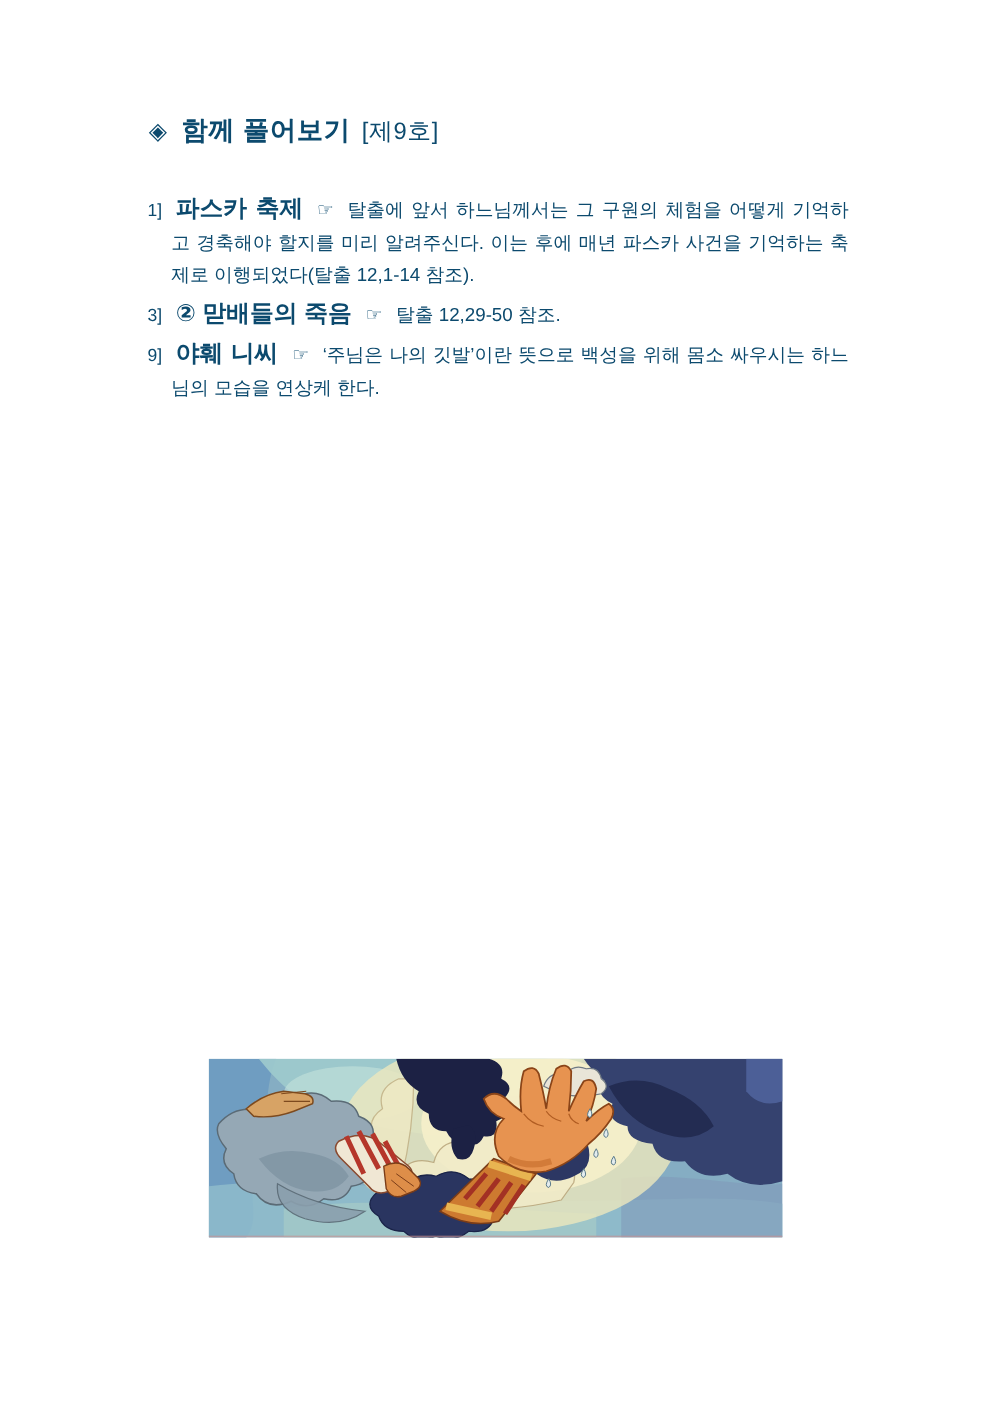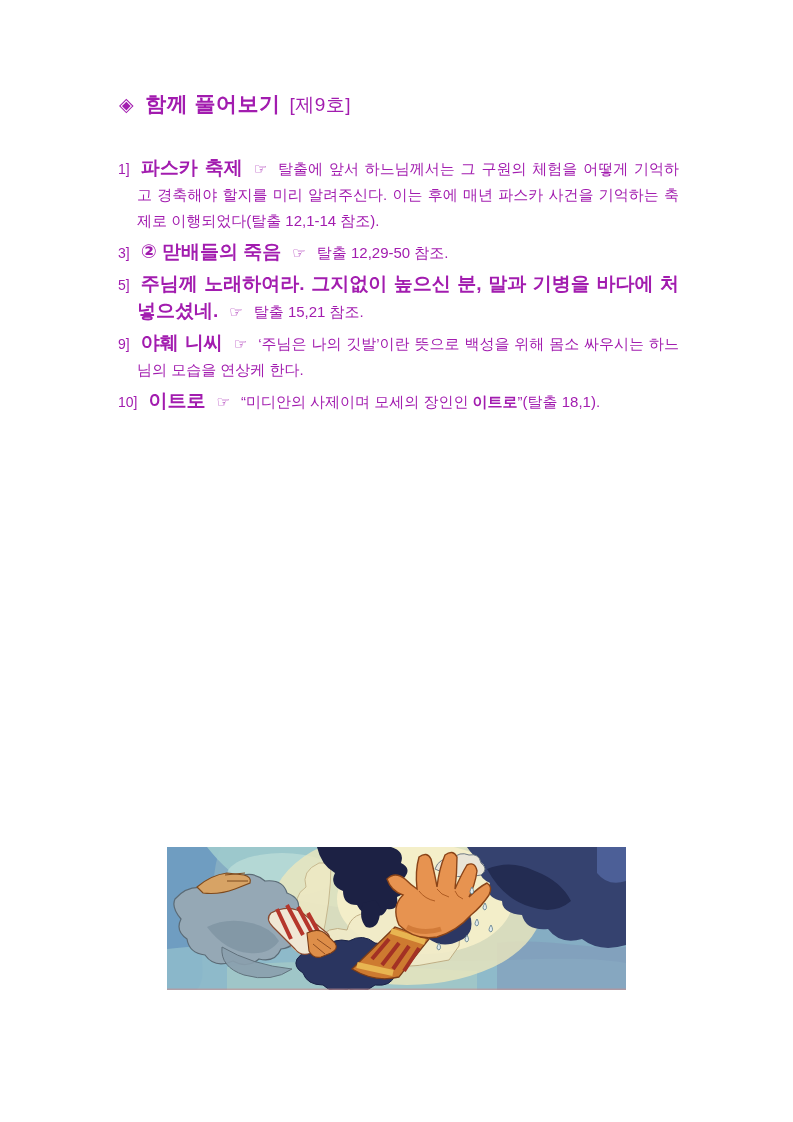--- a/index.html
+++ b/index.html
@@ -1,18 +1,18 @@
 <!DOCTYPE html>
 <html><head>
 <meta charset="utf-8">
 <style>
   html,body { margin:0; padding:0; background:#ffffff; }
   .page {
     position:relative; width:793px; height:1122px; background:#ffffff;
-    font-family:"Liberation Sans","DejaVu Sans",sans-serif; color:#a21caf;
+    font-family:"Liberation Sans","DejaVu Sans",sans-serif; color:#0c4a6e;
     overflow:hidden;
   }
   .title { position:absolute; top:90px; left:119px; margin:0; font-size:21px; font-weight:600; letter-spacing:.5px; white-space:nowrap; }
   .title .diamond { font-size:19px; margin-right:11px; font-weight:400; }
   .title .issue { font-weight:400; font-size:19px; margin-left:9px; }
   .content { position:absolute; top:155px; left:118px; width:561px; }
   .item {
     margin:0 0 5px 0; font-size:15px; line-height:26px;
     text-align:justify; word-break:break-all;
     padding-left:19px; text-indent:-19px;
@@ -35,28 +35,26 @@
   </h1>
 
   <div class="content">
 
     <p class="item"><span class="num">1]</span><span class="headword">파스카 축제</span><span class="pointer">☞</span><span class="body">탈출에 앞서 하느님께서는 그 구원의 체험을 어떻게 기억하고 경축해야 할지를 미리 알려주신다. 이는 후에 매년 파스카 사건을 기억하는 축제로 이행되었다(탈출 12,1-14 참조).</span></p>
 
 
     <p class="item"><span class="num">3]</span><span class="headword">② 맏배들의 죽음</span><span class="pointer">☞</span><span class="body">탈출 12,29-50 참조.</span></p>
 
 
-    <p class="item"><span class="num">5]</span><span class="headword">주님께 노래하여라. 그지없이 높으신 분, 말과 기병을 바다에 처넣으셨네.</span><span class="pointer">☞</span><span class="body">탈출 15,21 참조.</span></p>
 
 
 
 
     <p class="item"><span class="num">9]</span><span class="headword">야훼 니씨</span><span class="pointer">☞</span><span class="body">‘주님은 나의 깃발’이란 뜻으로 백성을 위해 몸소 싸우시는 하느님의 모습을 연상케 한다.</span></p>
 
-    <p class="item"><span class="num">10]</span><span class="headword">이트로</span><span class="pointer">☞</span><span class="body">“미디안의 사제이며 모세의 장인인 </span><span class="body bold">이트로</span><span class="body">”(탈출 18,1).</span></p>
 
   </div>
 
   <div class="figure">
     <svg viewBox="0 0 459 143" preserveAspectRatio="none" role="img">
 
       <rect width="459" height="143" fill="#85adc3"></rect>
       <path d="M0,0 H54 C42,28 50,60 38,86 C30,110 42,128 30,143 H0 Z" fill="#6f9dc1"></path>
       <path d="M40,0 H300 C282,24 290,44 268,55 C218,70 148,60 100,45 C72,35 56,20 40,0 Z" fill="#9ecbcd" opacity="0.9"></path>
       <ellipse cx="115" cy="28" rx="55" ry="22" fill="#c2e0da" opacity="0.65"></ellipse>

